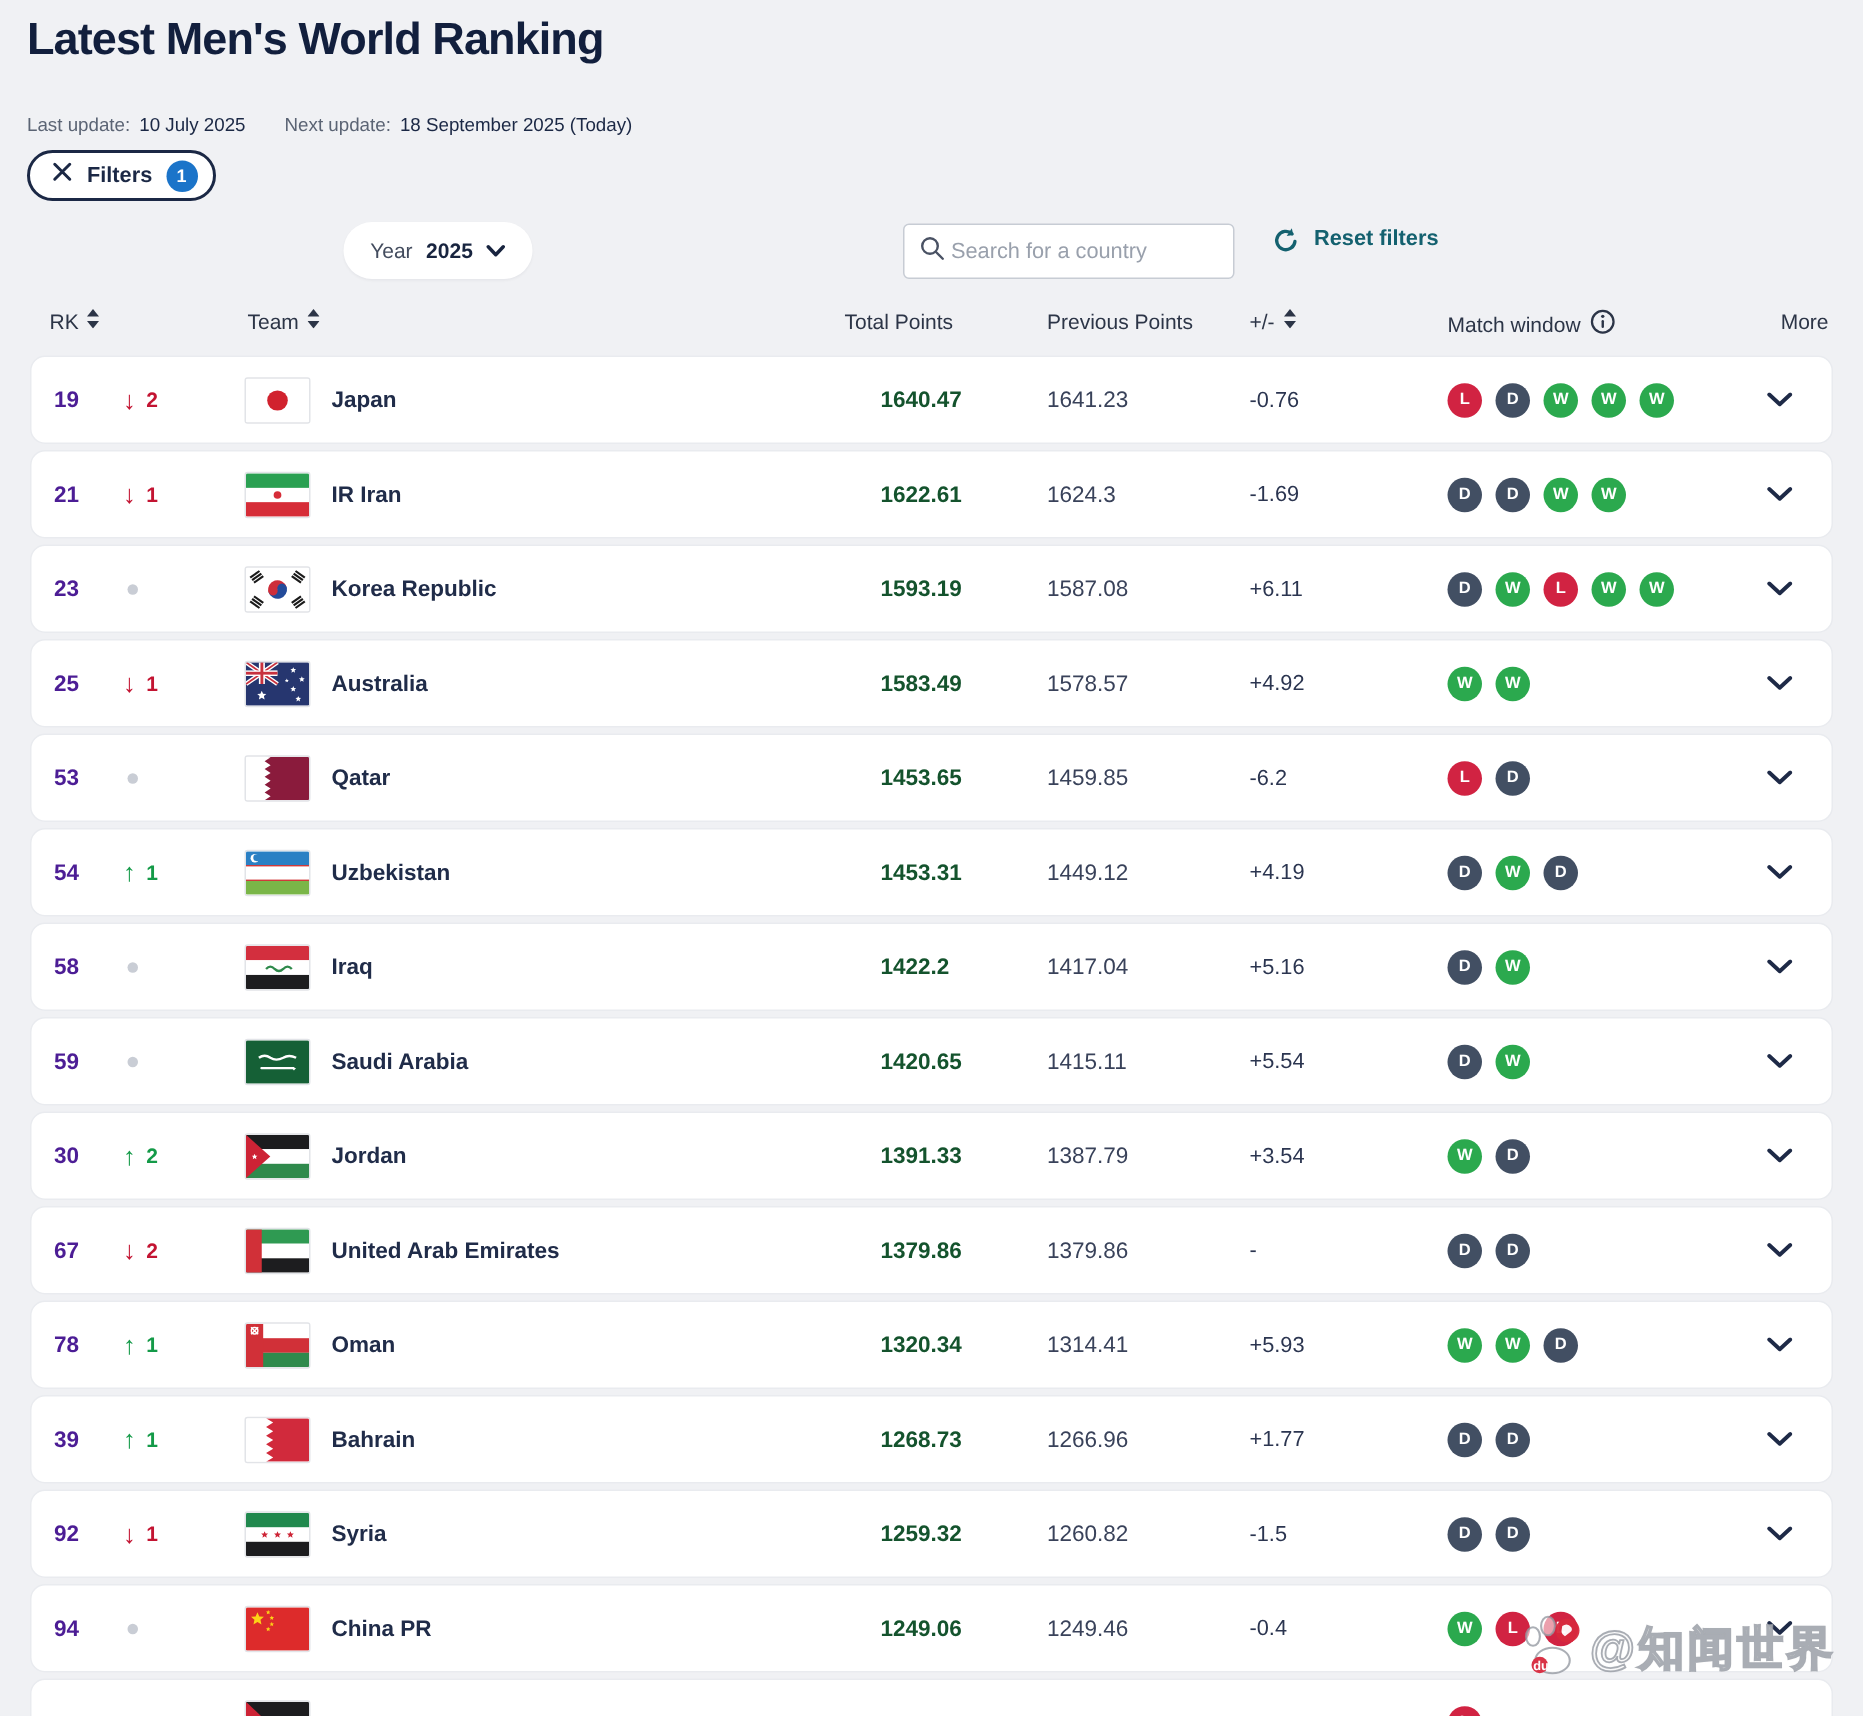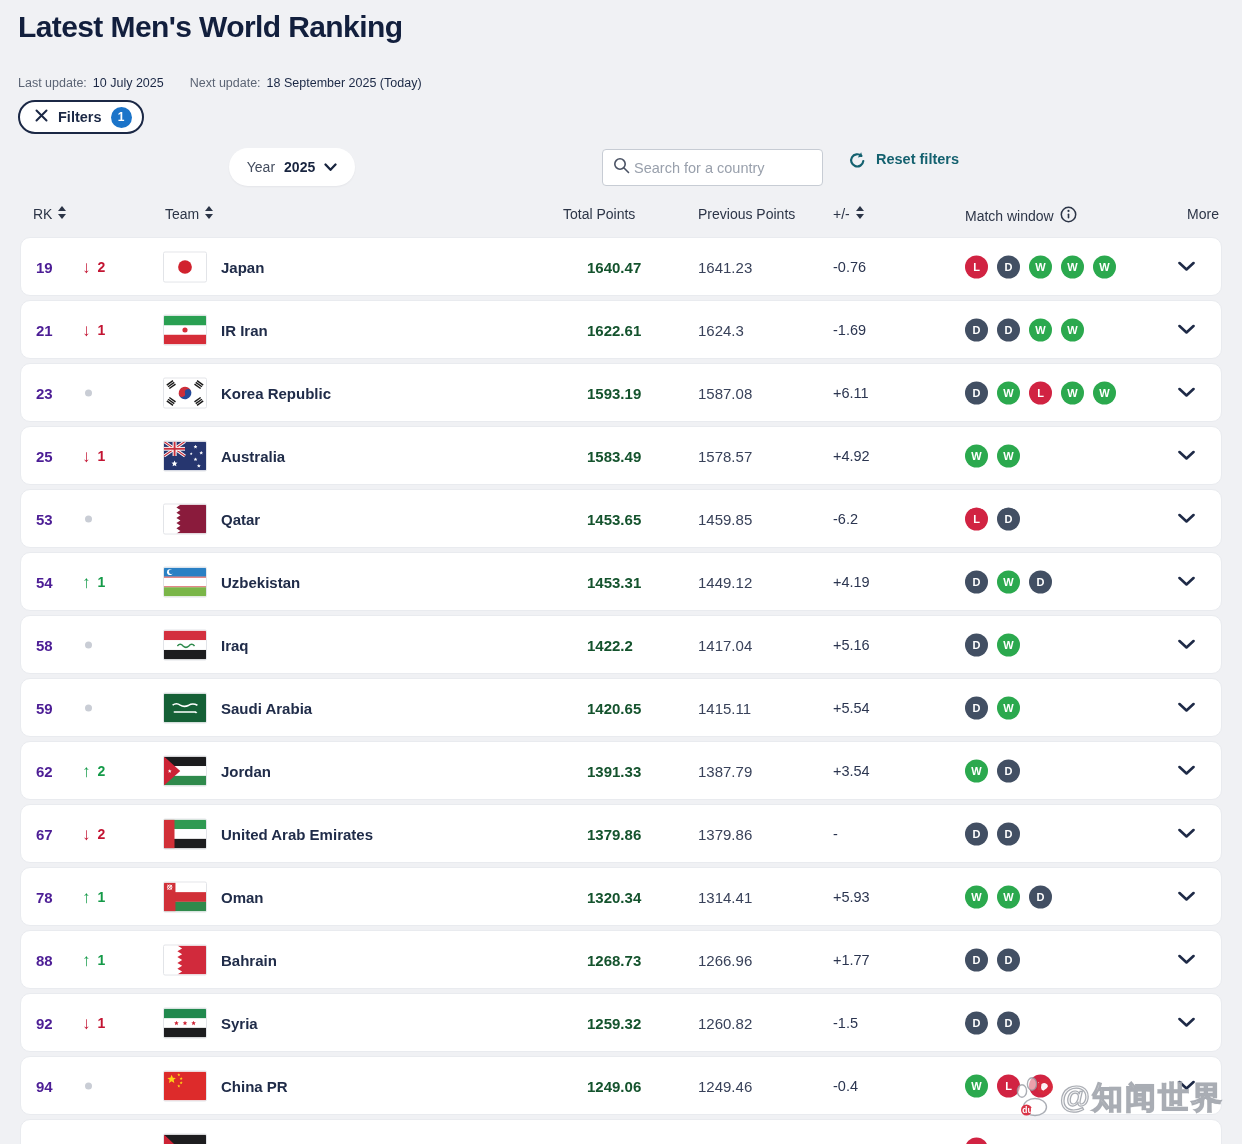--- a/index.html
+++ b/index.html
@@ -405,21 +405,21 @@
         <div class="cell diff">+5.54</div>
         <div class="cell results">
           <span class="badge b-D">D</span>
           <span class="badge b-W">W</span>
         </div>
         <button class="chev"><svg width="17" height="10" viewBox="0 0 17 10">
             <path d="M1.5 1.5 L8.5 8 L15.5 1.5" stroke="#1e2a47" stroke-width="2.6" fill="none" stroke-linecap="round" stroke-linejoin="round"></path>
           </svg></button>
       </div>
       <div class="row">
-        <div class="cell rank">62</div>
+        <div class="cell rank">30</div>
         <div class="cell change up">
           <span class="arr">↑</span>
           <span>2</span>
         </div>
         <div class="cell flagbox">
           <svg viewBox="0 0 44 31" preserveAspectRatio="none">
             <rect width="44" height="10.3" fill="#1c1c1e"></rect>
             <rect y="10.3" width="44" height="10.4" fill="#fff"></rect>
             <rect y="20.7" width="44" height="10.3" fill="#2f8a4c"></rect>
             <path d="M0 0 L17 15.5 L0 31 Z" fill="#cd2335"></path>
@@ -489,21 +489,21 @@
         <div class="cell results">
           <span class="badge b-W">W</span>
           <span class="badge b-W">W</span>
           <span class="badge b-D">D</span>
         </div>
         <button class="chev"><svg width="17" height="10" viewBox="0 0 17 10">
             <path d="M1.5 1.5 L8.5 8 L15.5 1.5" stroke="#1e2a47" stroke-width="2.6" fill="none" stroke-linecap="round" stroke-linejoin="round"></path>
           </svg></button>
       </div>
       <div class="row">
-        <div class="cell rank">88</div>
+        <div class="cell rank">39</div>
         <div class="cell change up">
           <span class="arr">↑</span>
           <span>1</span>
         </div>
         <div class="cell flagbox">
           <svg viewBox="0 0 44 31" preserveAspectRatio="none">
             <rect width="44" height="31" fill="#fff"></rect>
             <path d="M14 0 L44 0 L44 31 L14 31 L19 27.9 L14 24.8 L19 21.7 L14 18.6 L19 15.5 L14 12.4 L19 9.3 L14 6.2 L19 3.1 L14 0 Z" fill="#d12a3c"></path>
           </svg>
         </div>

